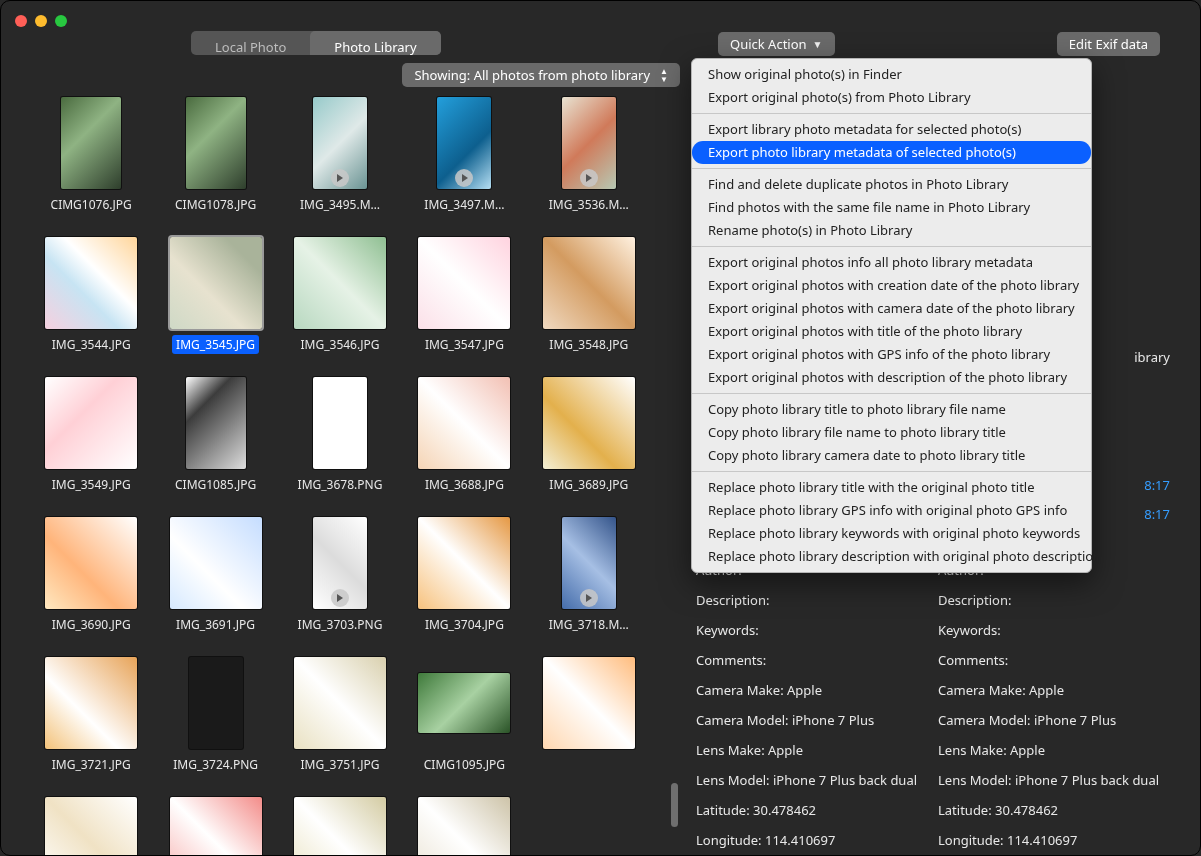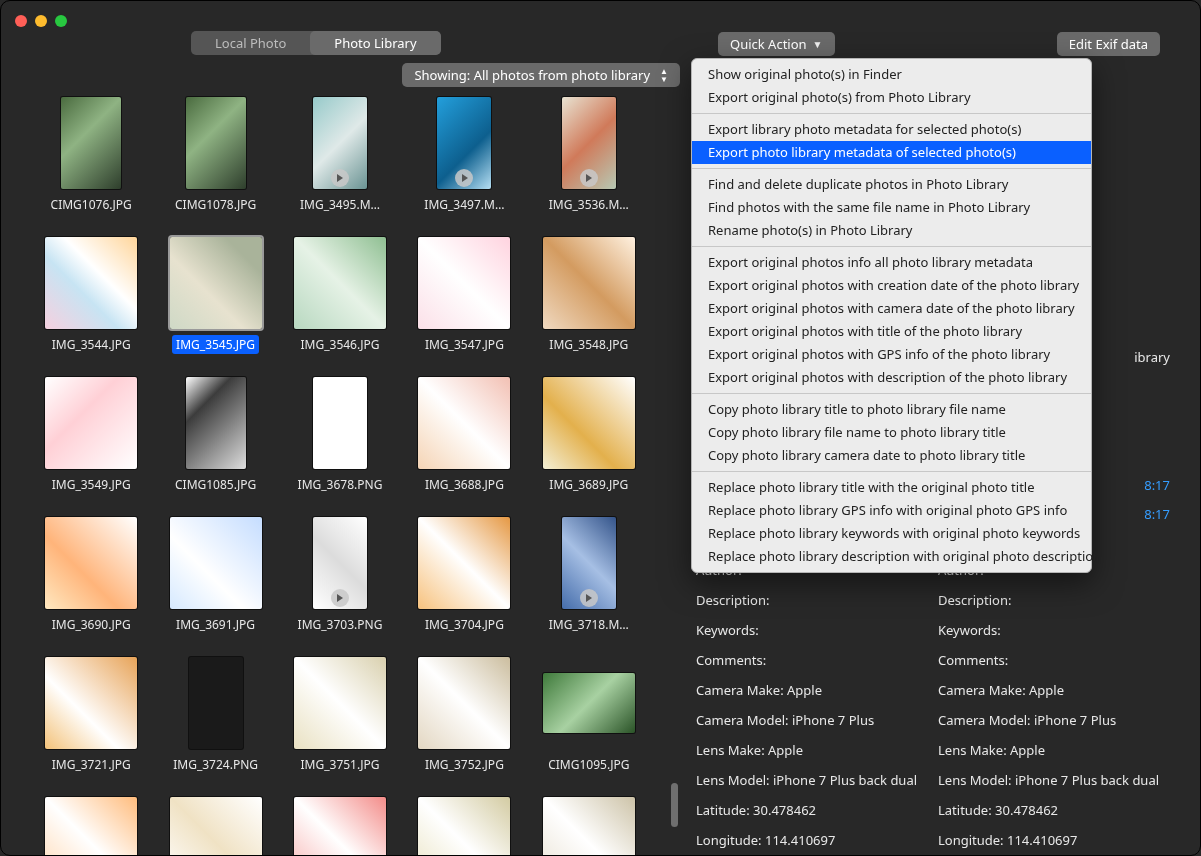--- a/index.html
+++ b/index.html
@@ -46,21 +46,21 @@
     position: absolute;
     left: 190px;
     top: 0;
     height: 24px;
     display: flex;
     background: #555;
     border-radius: 5px;
     overflow: hidden;
   }
   .seg-btn {
-    padding: 8px 24px;
+    padding: 16px 24px;
     font-size: 13px;
     color: #bdbdbd;
     display: flex;
     align-items: center;
     cursor: default;
     user-select: none;
   }
   .seg-btn.active {
     background: #6a6a6a;
     color: #fff;
@@ -253,20 +253,21 @@
   }
   .menu-item {
     padding: 2px 16px;
     line-height: 19px;
     white-space: nowrap;
     user-select: none;
   }
   .menu-item.selected {
     background: #0a60ff;
     color: #fff;
+    border-radius: 11px;
   }
   .menu-sep {
     height: 1px;
     background: #c7c7c7;
     margin: 4px 0;
   }
 
   .scrollbar-thumb {
     position:absolute;
     left: 670px;
@@ -449,26 +450,20 @@
           <div class="thumb-wrap">
             <div class="thumb ph23" style="width: 54px; height: 96px;"></div>
           </div>
           <div class="fname">IMG_3724.PNG</div>
         </div>
         <div class="thumb-cell">
           <div class="thumb-wrap">
             <div class="thumb ph24" style="width: 92px; height: 92px;"></div>
           </div>
           <div class="fname">IMG_3751.JPG</div>
-        </div>
-        <div class="thumb-cell">
-          <div class="thumb-wrap">
-            <div class="thumb ph25" style="width: 92px; height: 92px;"></div>
-          </div>
-          <div class="fname">IMG_3752.JPG</div>
         </div>
         <div class="thumb-cell">
           <div class="thumb-wrap">
             <div class="thumb ph26" style="width: 92px; height: 60px;"></div>
           </div>
           <div class="fname">CIMG1095.JPG</div>
         </div>
         <div class="thumb-cell">
           <div class="thumb-wrap">
             <div class="thumb ph27" style="width: 92px; height: 92px;"></div>

